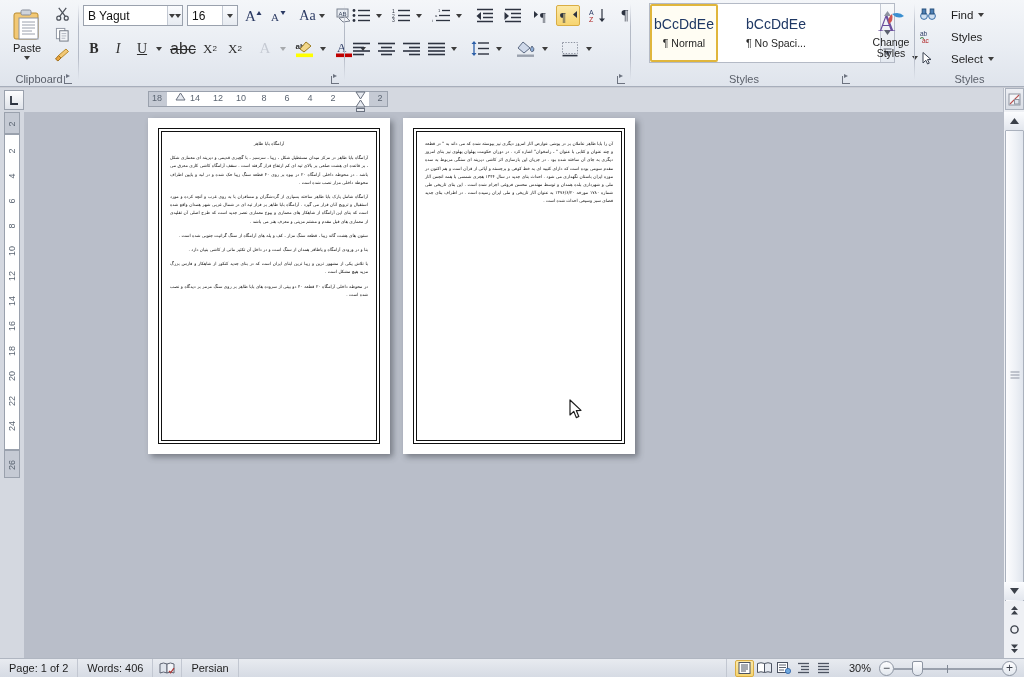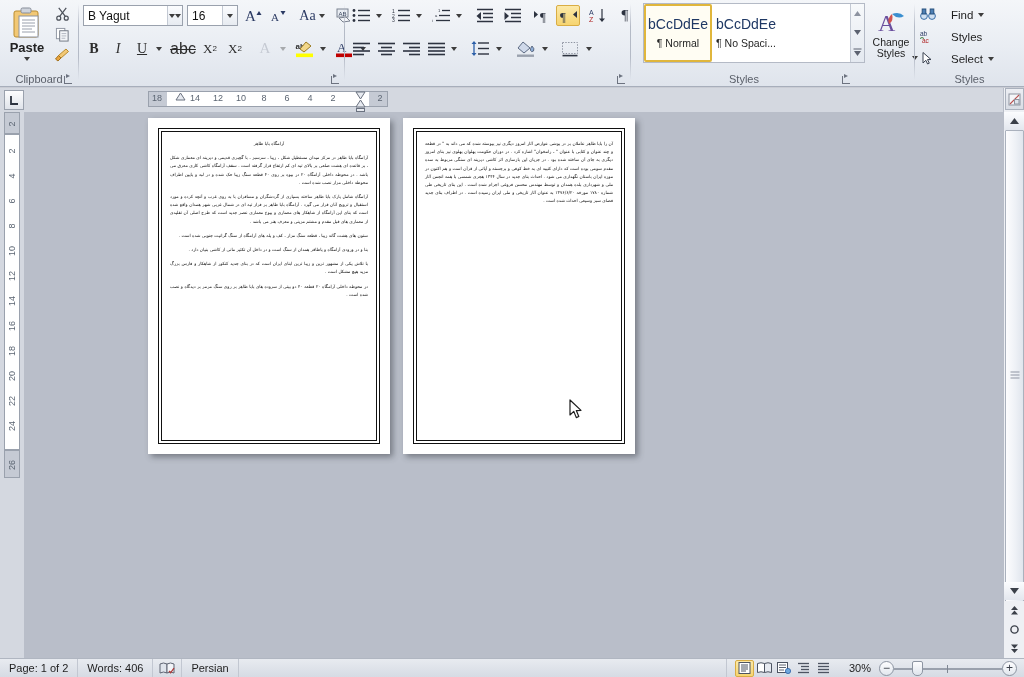--- a/index.html
+++ b/index.html
@@ -47,40 +47,40 @@
     position: absolute; display: flex; align-items: center; justify-content: center;
     border: 1px solid transparent; border-radius: 2px; cursor: pointer;
     background: transparent;
   }
   .btn.active { background: linear-gradient(to bottom,#fce9a8,#f6d470); border-color: #d9ad44; }
   .btn.disabled { opacity: .38; cursor: default; }
 
   
   #g-clipboard { left: 0; width: 78px; }
   #paste-btn { left: 4px; top: 3px; width: 46px; height: 62px; flex-direction: column; }
-  #paste-label { font-size: 13px; color: #232323; margin-top: 1px; font-weight: bold; }
+  #paste-label { font-size: 11px; color: #232323; margin-top: 1px; }
   .caret-dn { width: 0; height: 0; border-left: 3.5px solid transparent; border-right: 3.5px solid transparent; border-top: 4px solid #3d3d3d; }
 
   
   #g-font { left: 79px; width: 265px; }
   .combo {
     position: absolute; background: #fff; border: 1px solid #9aa1ad;
     display: flex; align-items: center; cursor: text;
   }
   .combo .cval { flex: 1; padding-left: 4px; font-size: 12px; color: #111; white-space: nowrap; overflow: hidden; }
   .combo .carr { width: 15px; height: 100%; display: flex; align-items: center; justify-content: center;
     background: linear-gradient(to bottom,#fbfcfe,#e7ebf1); border-left: 1px solid #c3c9d3; }
 
   
   #g-para { left: 345px; width: 285px; }
   
   #g-styles { left: 631px; width: 265px; }
   #style-gallery {
-    position: absolute; left: 12px; top: 3px; width: 222px; height: 60px;
-    background: #fff; border: 1px solid #b4bac6; display: flex;
+    position: absolute; left: 18px; top: 3px; width: 246px; height: 60px;
+    background: #fff; border: 1px solid #b4bac6; display: flex; gap: 24px;
   }
   .style-item {
     width: 68px; height: 58px; display: flex; flex-direction: column;
     align-items: center; justify-content: center; cursor: pointer;
     border: 1px solid transparent;
   }
   .style-item.sel { border: 2px solid #e0b63c; background: #fffdf3; border-radius: 2px; }
   .style-preview { font-size: 14px; color: #1f3864; line-height: 1.1; }
   .style-name { font-size: 10.5px; color: #262626; margin-top: 5px; white-space: nowrap; }
   .sgal-scroll {

